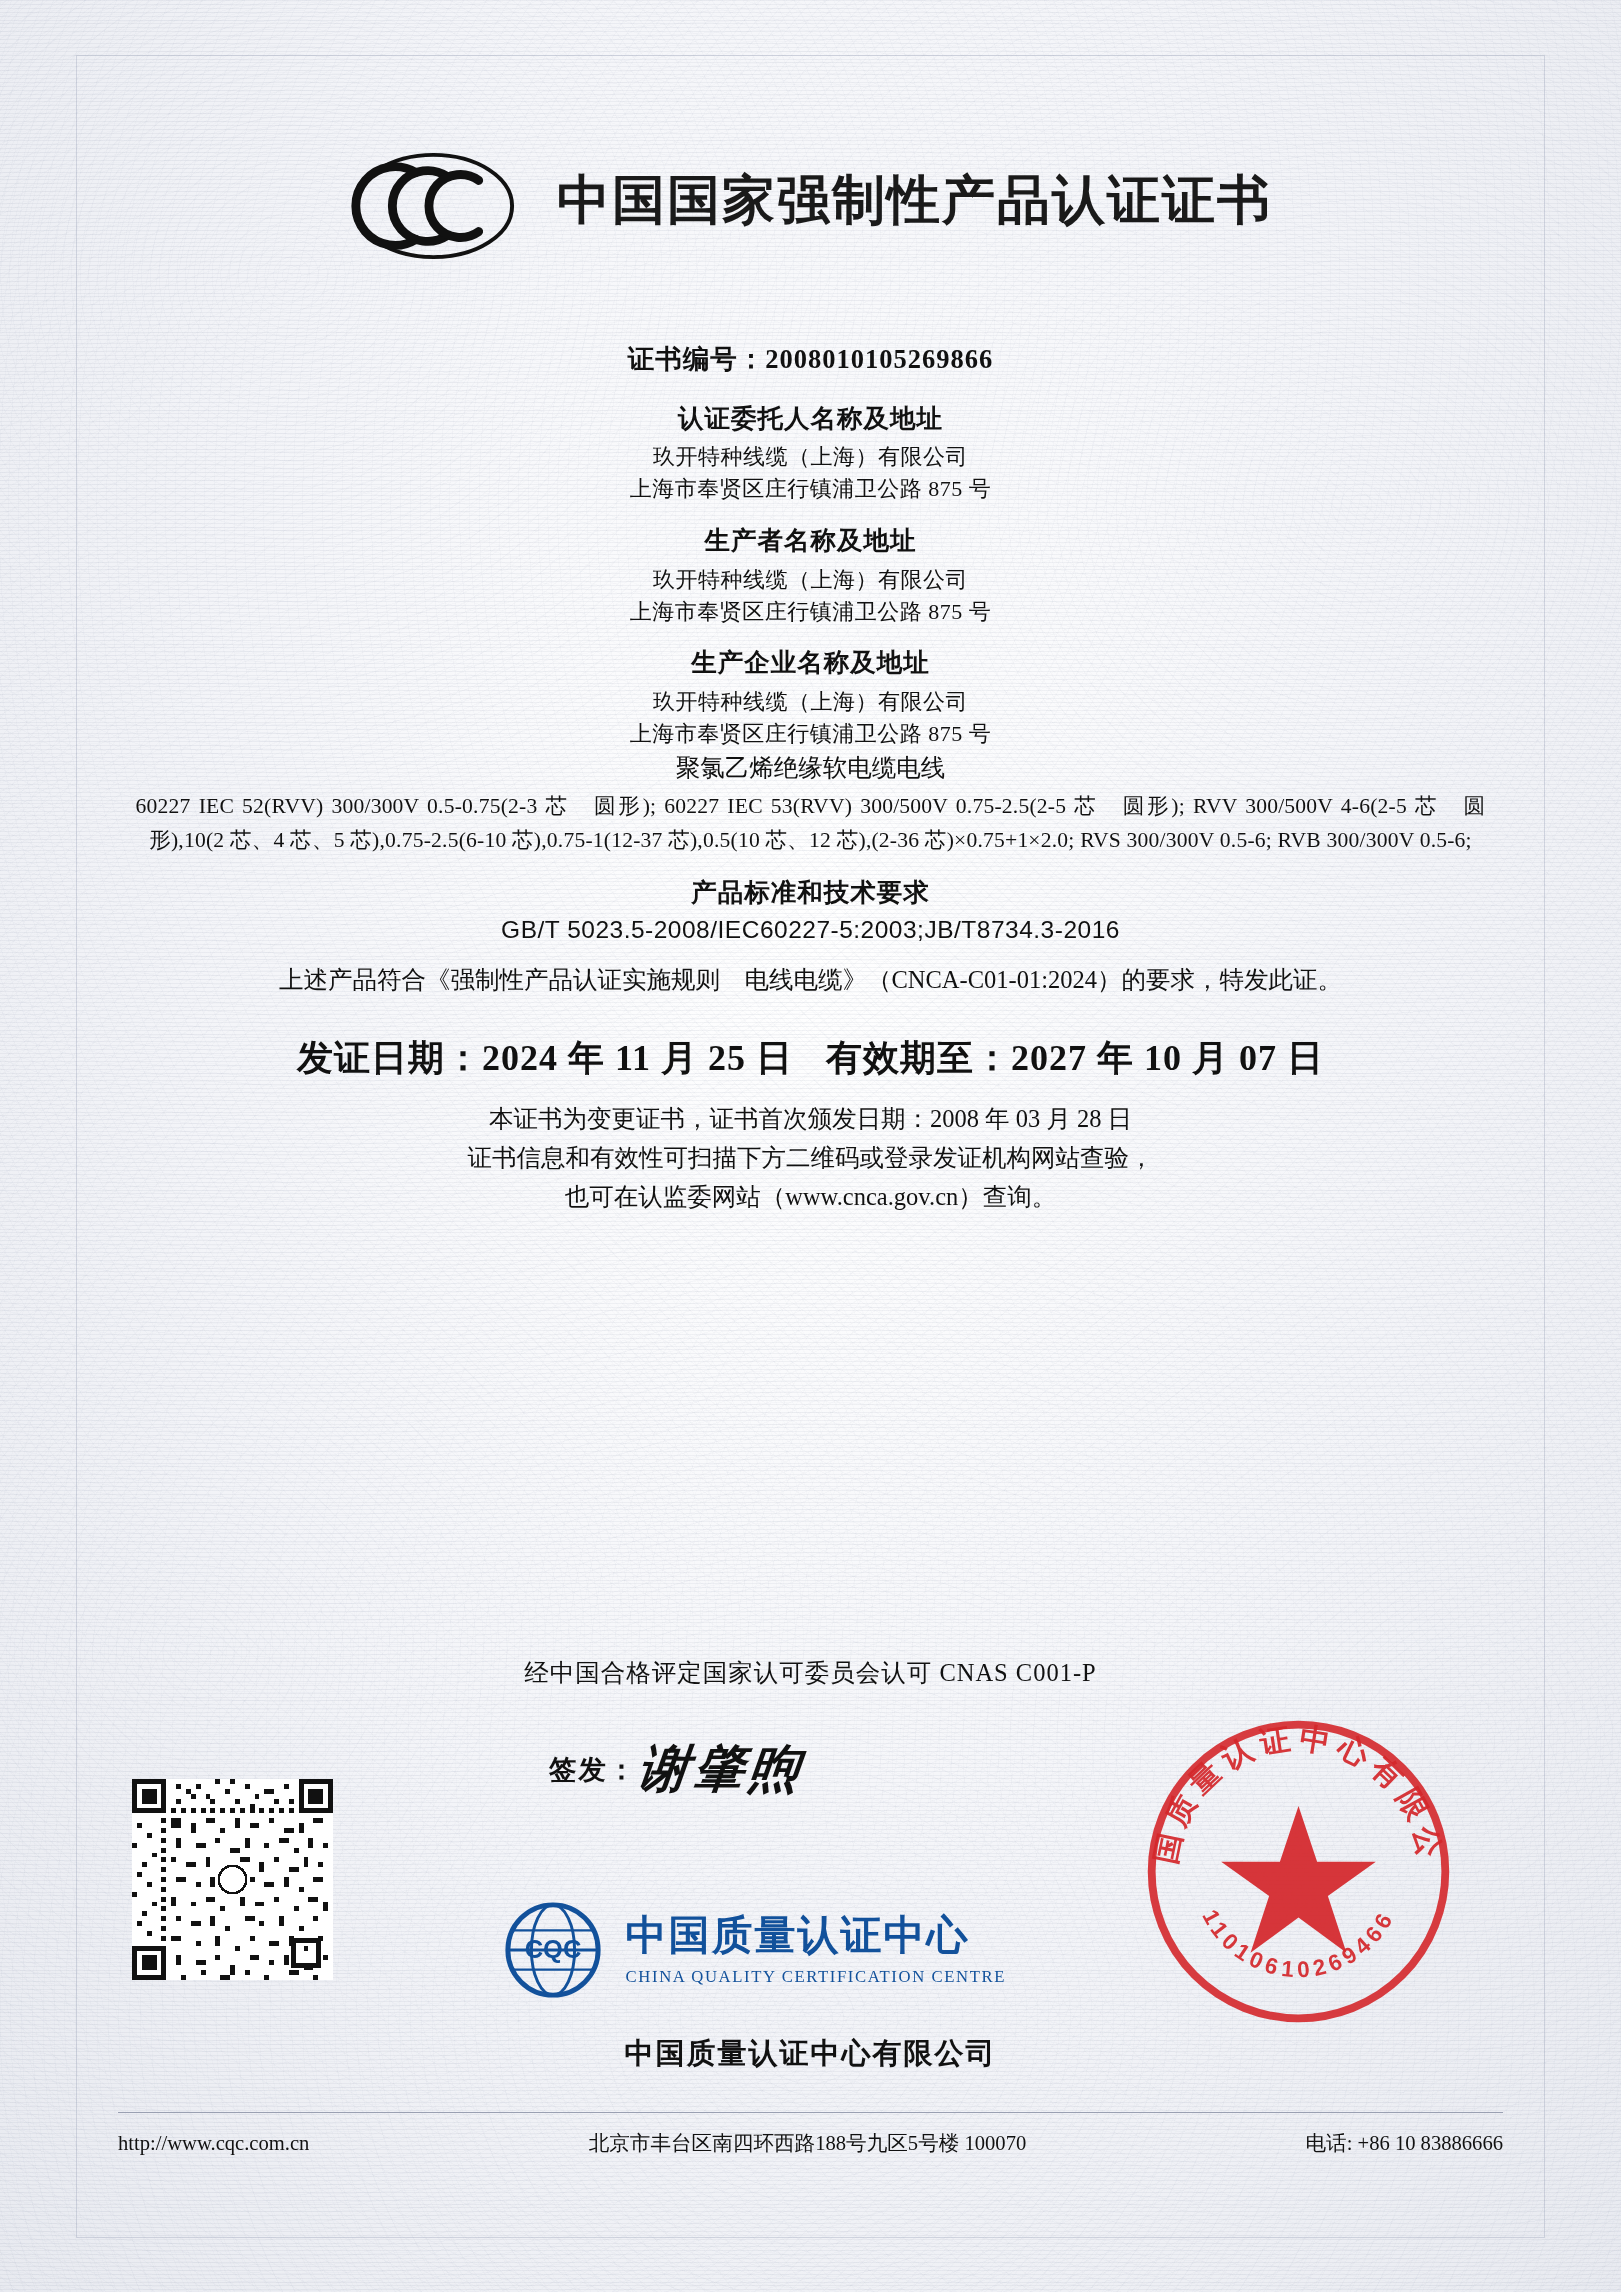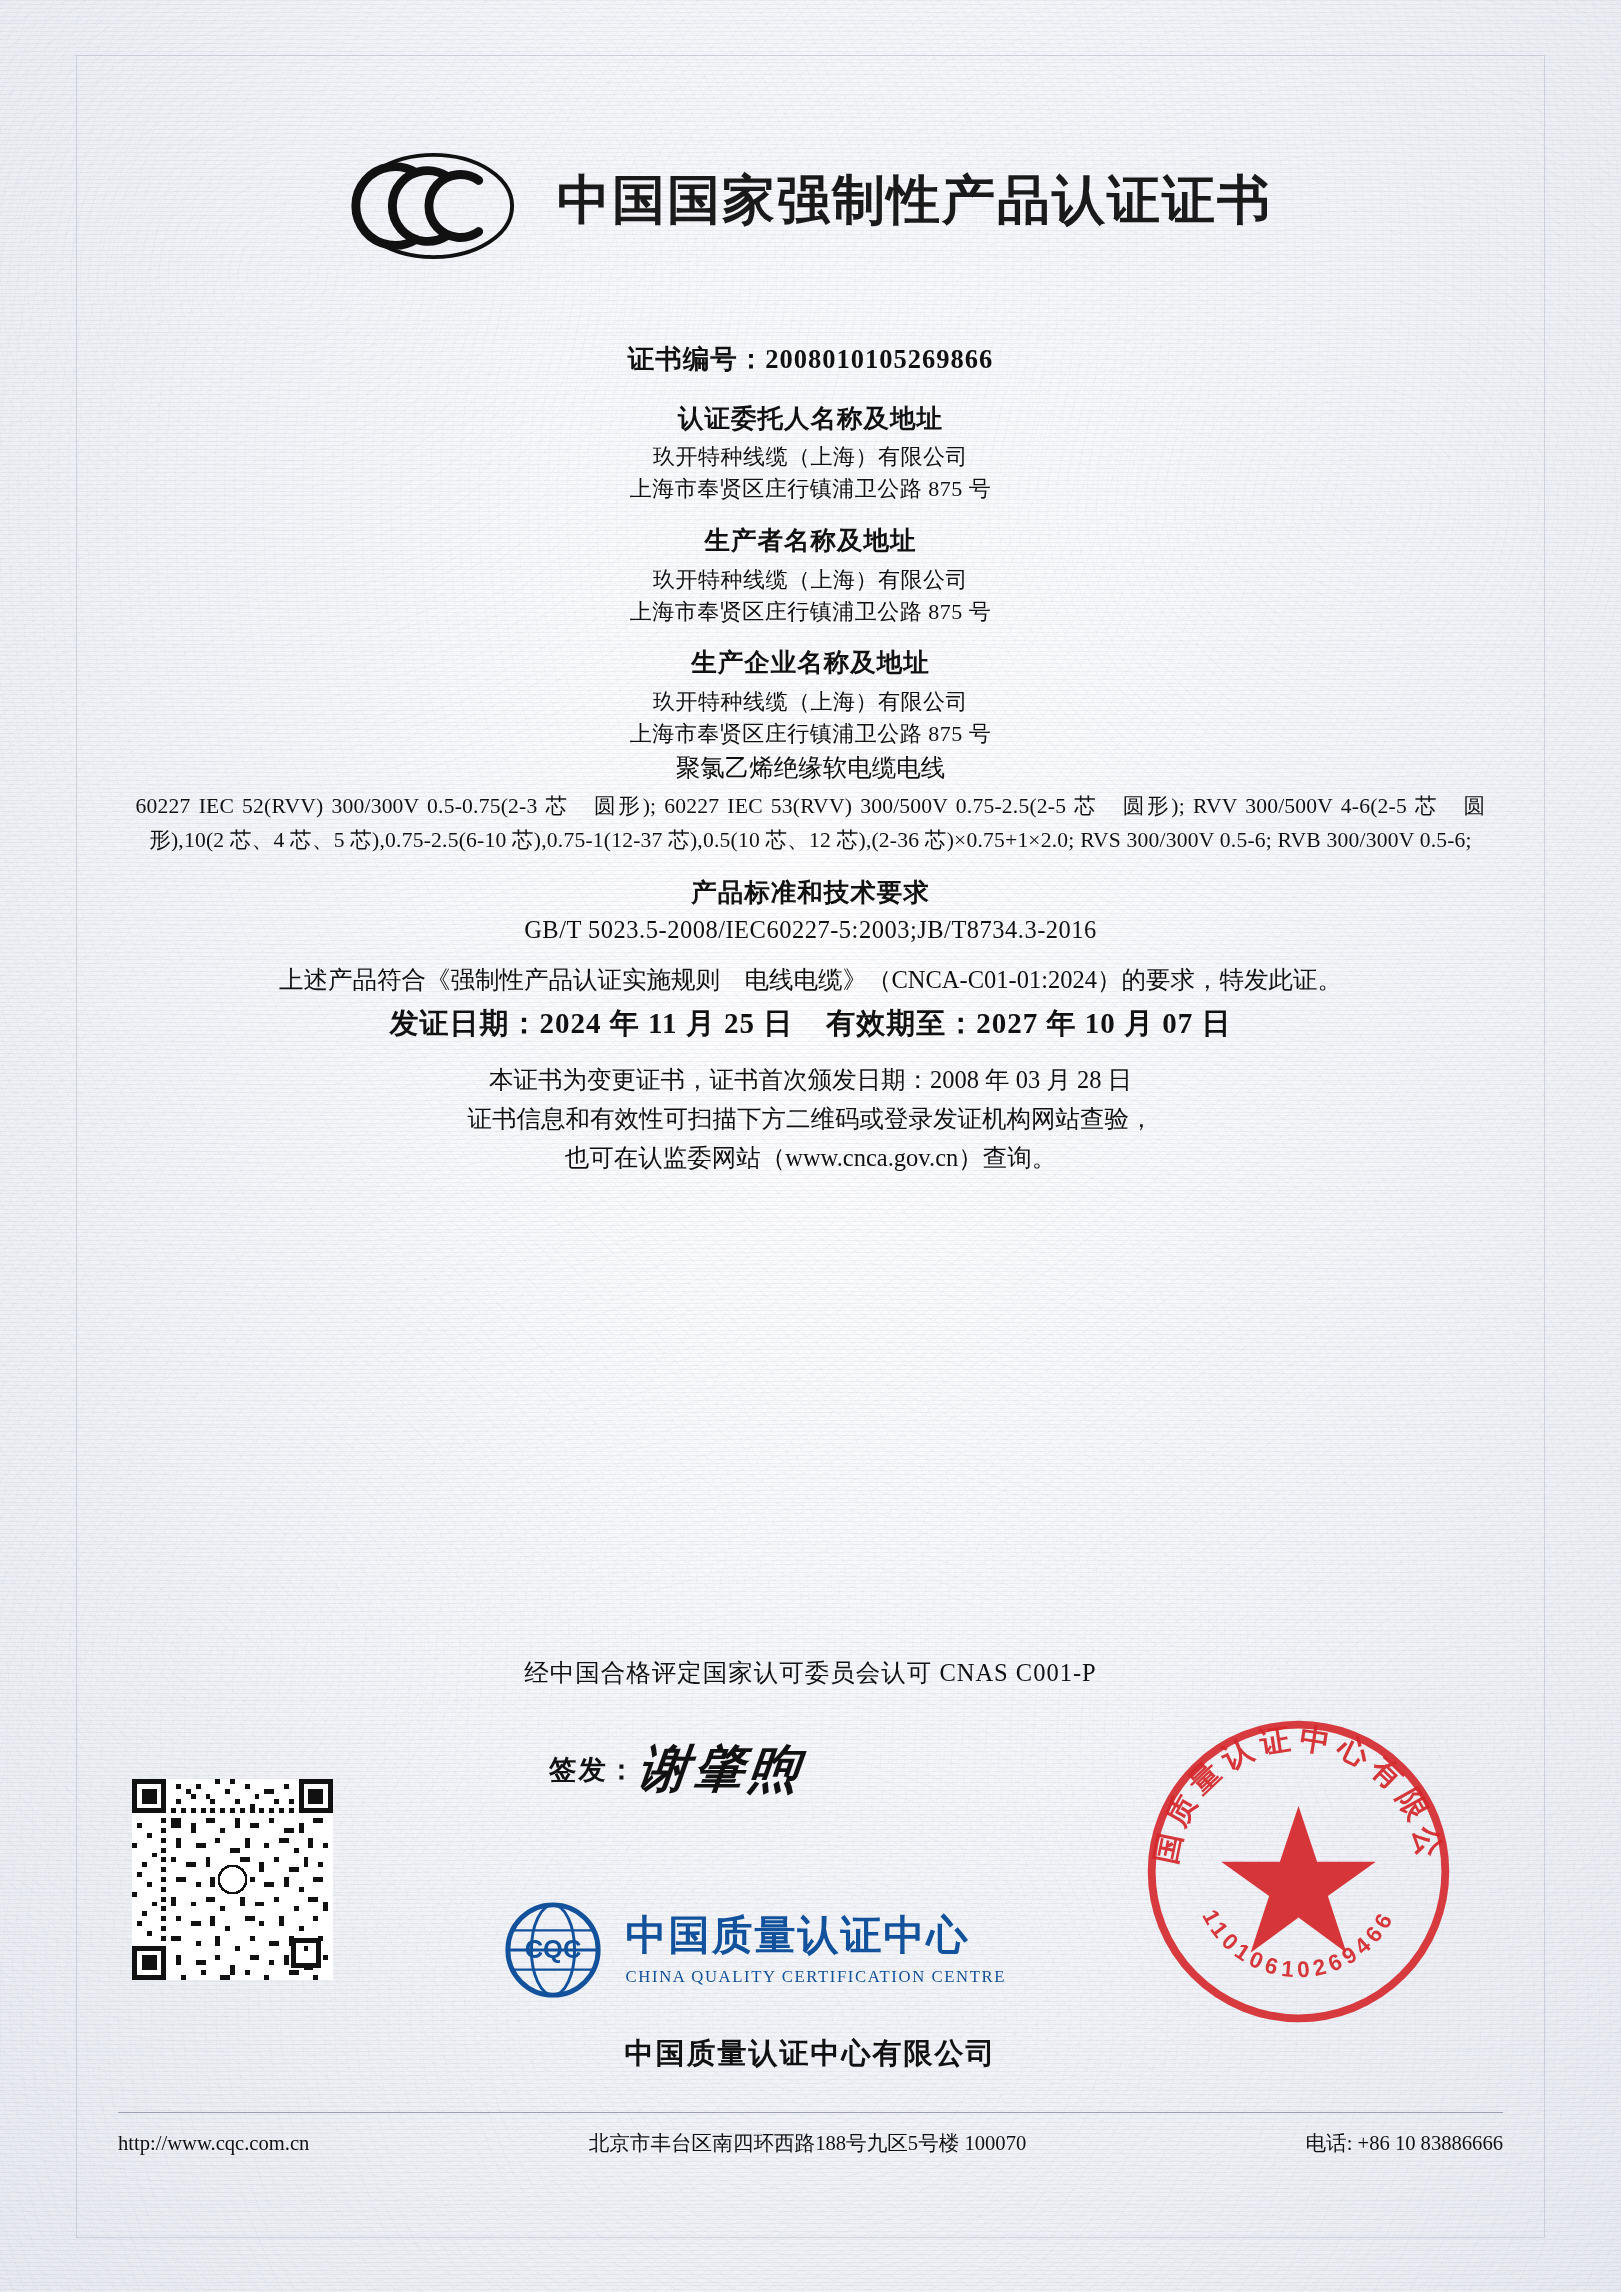--- a/index.html
+++ b/index.html
@@ -108,35 +108,35 @@
   }
   .spec-block {
     font-size: 21.6px;
     line-height: 1.55;
     text-align: justify;
     text-align-last: center;
     margin: 3.9px 17.6px 0 17.6px;
     letter-spacing: 0.2px;
   }
   .standard-line {
-    font-family: Liberation Serif, serif;
+    font-family: Liberation Sans, sans-serif;
     font-size: 24.5px;
     letter-spacing: 0.5px;
     margin-top: 2px;
   }
   .statement {
     font-size: 24.5px;
     line-height: 1.55;
     margin: 17.6px 39px 0 39px;
     text-align: justify;
     text-align-last: center;
   }
   .dates {
-    margin-top: 5px;
-    font-size: 29px;
+    margin-top: 35px;
+    font-size: 36px;
     font-weight: bold;
     letter-spacing: 1px;
   }
   .dates .gap { display: inline-block; width: 33px; }
   .notes {
     margin-top: 15.7px;
     font-size: 24.5px;
     line-height: 1.6;
   }
 

